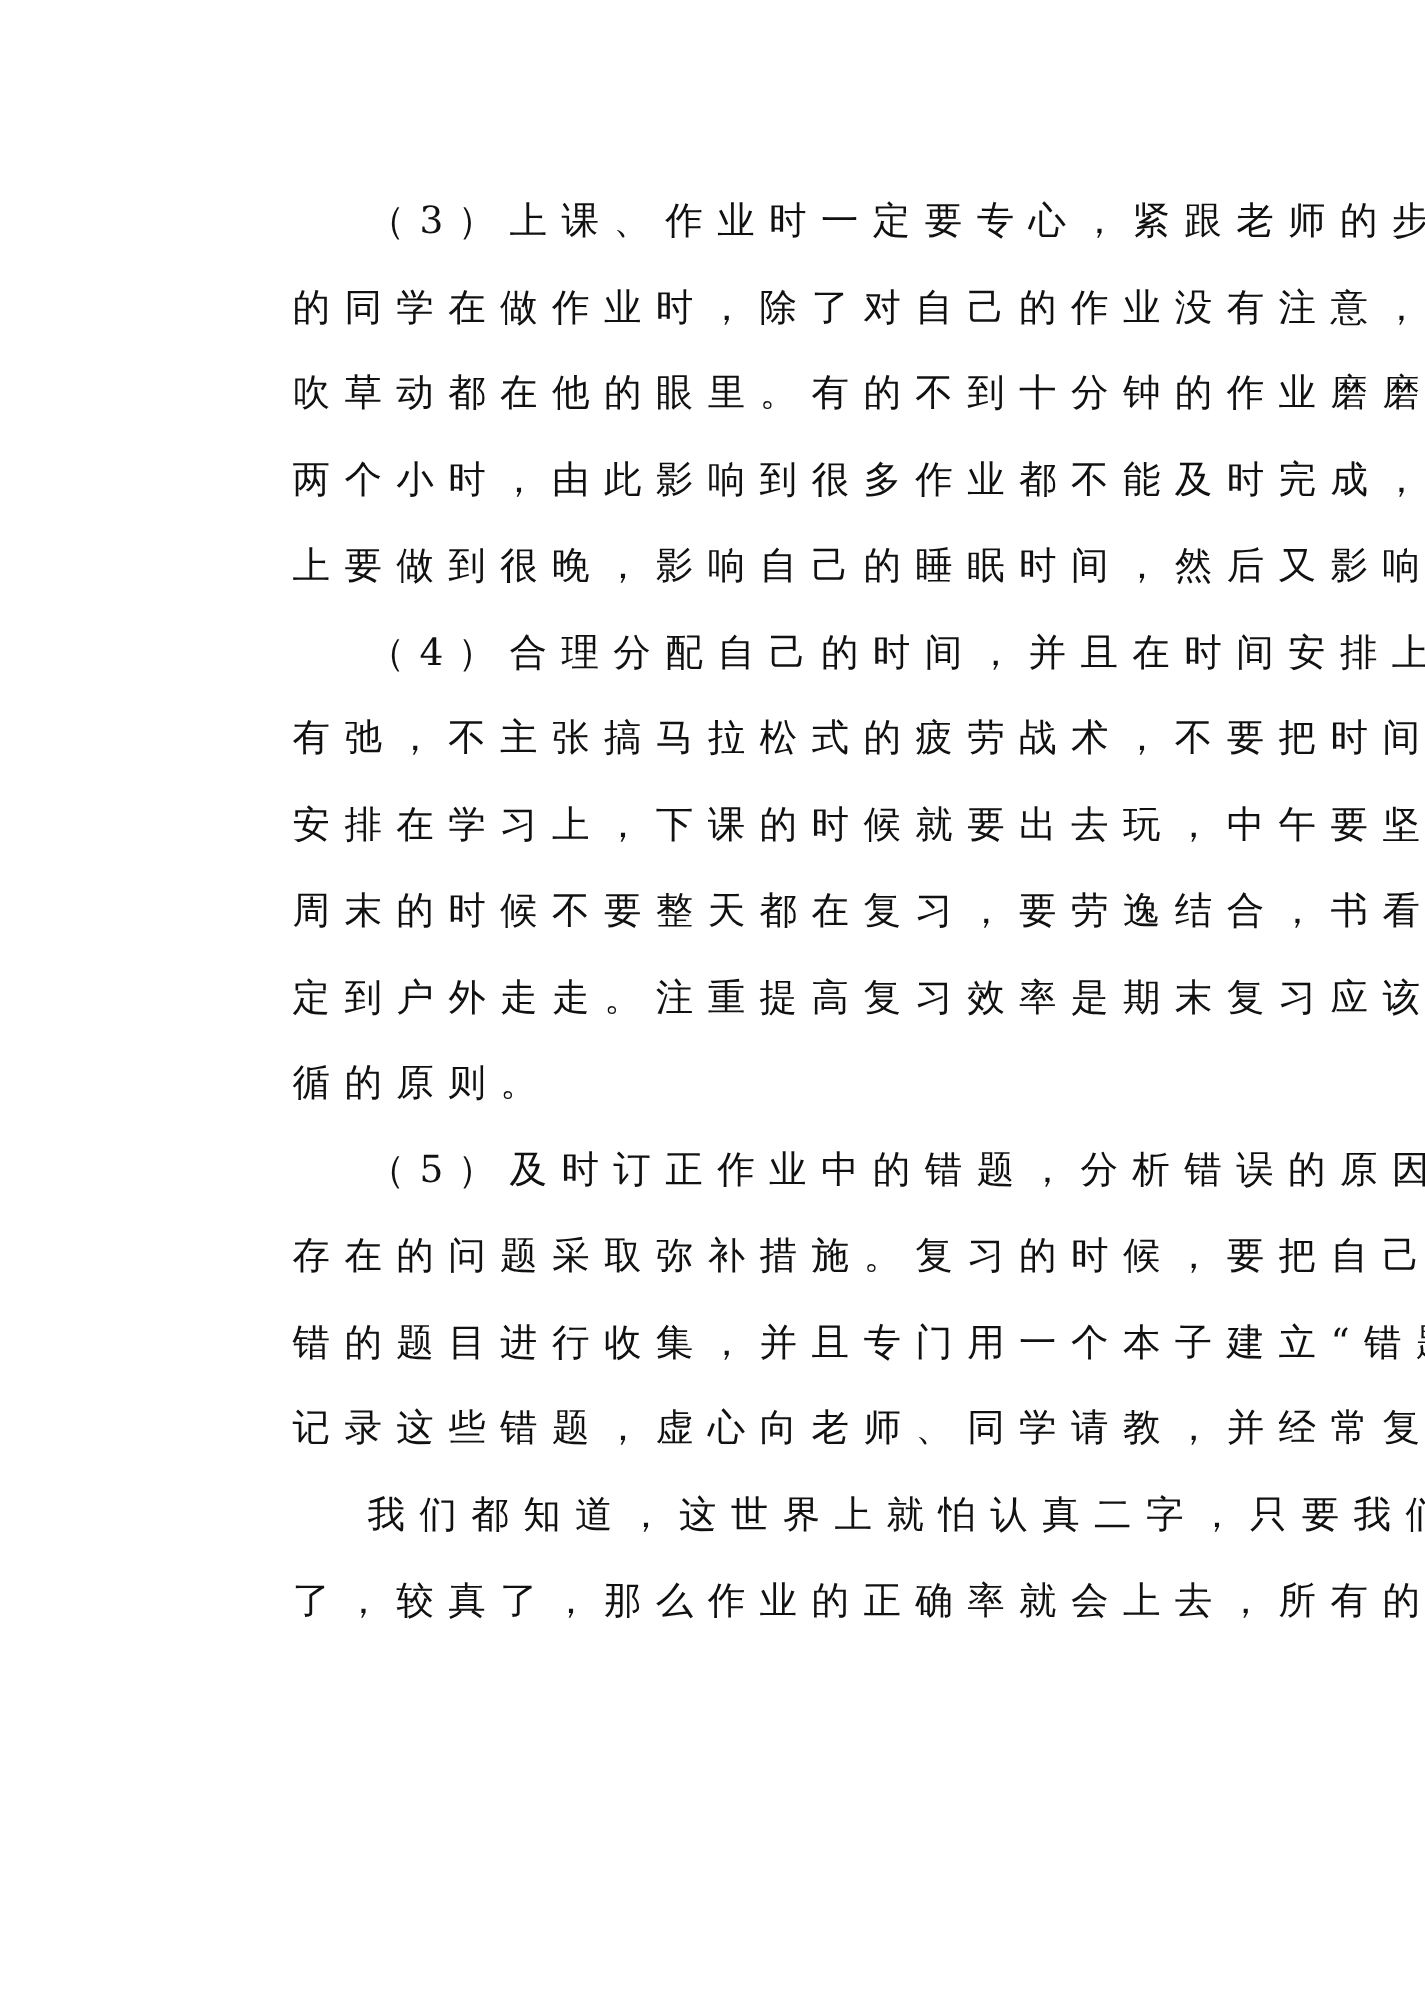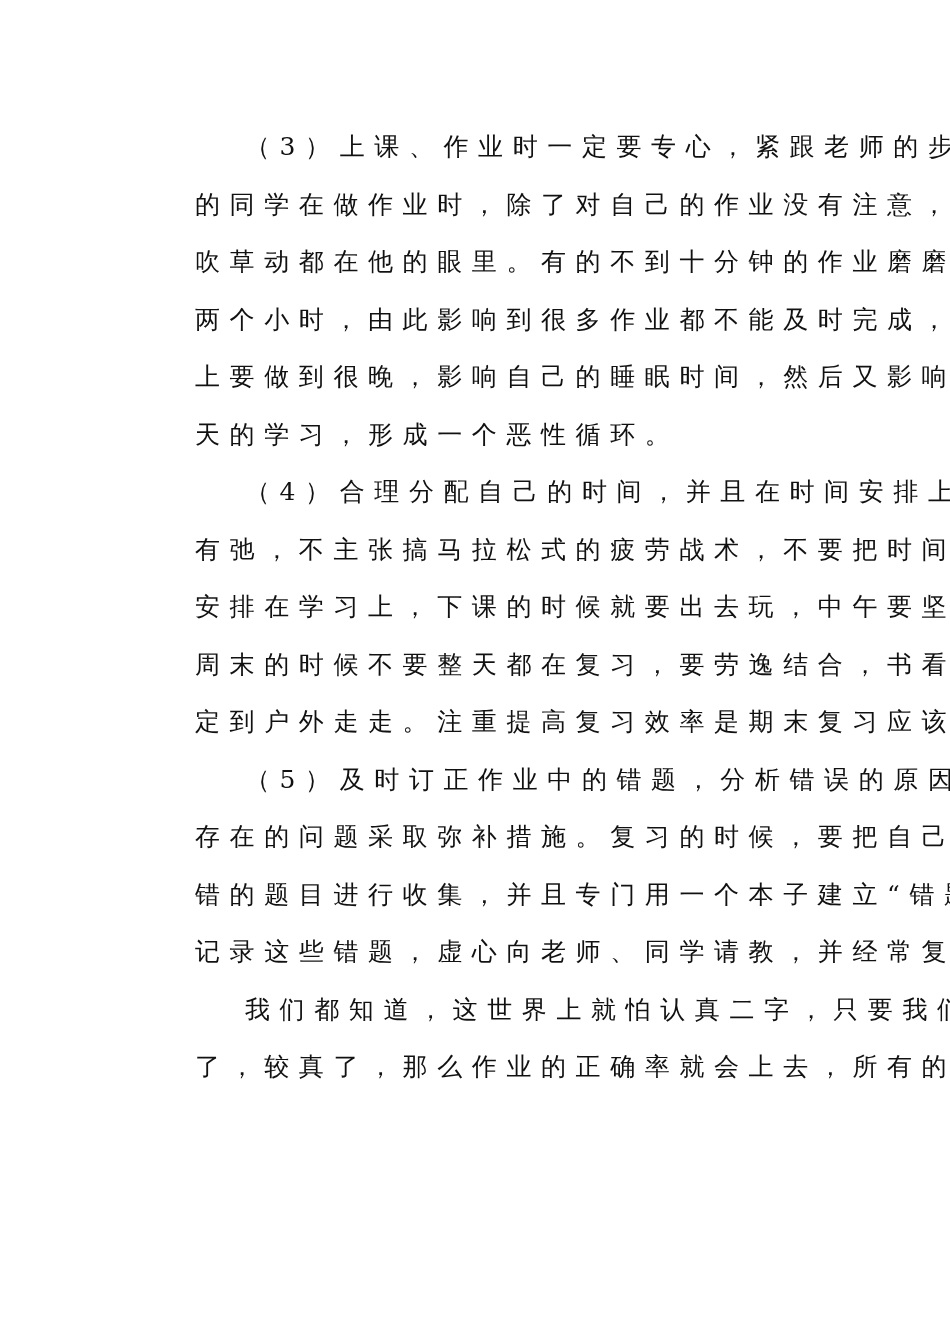--- a/index.html
+++ b/index.html
@@ -51,29 +51,29 @@
 <body>
 
 <div class="page">
 
   <div class="para">
     <span class="line first justify">（3）上课、作业时一定要专心，紧跟老师的步伐。有</span>
     <span class="line justify">的同学在做作业时，除了对自己的作业没有注意，其他风</span>
     <span class="line justify">吹草动都在他的眼里。有的不到十分钟的作业磨磨蹭蹭要</span>
     <span class="line justify">两个小时，由此影响到很多作业都不能及时完成，甚至晚</span>
     <span class="line justify">上要做到很晚，影响自己的睡眠时间，然后又影响到第二</span>
-    <span class="line">天的学习，形成一个恶性循环。</span>
   </div>
 
   <div class="para">
     <span class="line first justify">（4）合理分配自己的时间，并且在时间安排上要有张</span>
     <span class="line justify">有弛，不主张搞马拉松式的疲劳战术，不要把时间全部都</span>
     <span class="line justify">安排在学习上，下课的时候就要出去玩，中午要坚持午休</span>
     <span class="line justify">周末的时候不要整天都在复习，要劳逸结合，书看久了一</span>
     <span class="line justify">定到户外走走。注重提高复习效率是期末复习应该注意遵</span>
+    <span class="line">循的原则。</span>
   </div>
 
   <div class="para">
     <span class="line first justify">（5）及时订正作业中的错题，分析错误的原因，针对</span>
     <span class="line justify">存在的问题采取弥补措施。复习的时候，要把自己经常做</span>
     <span class="line justify">错的题目进行收集，并且专门用一个本子建立“错题集”</span>
     <span class="line justify">记录这些错题，虚心向老师、同学请教，并经常复习，防</span>
   </div>
 
   <div class="para">

